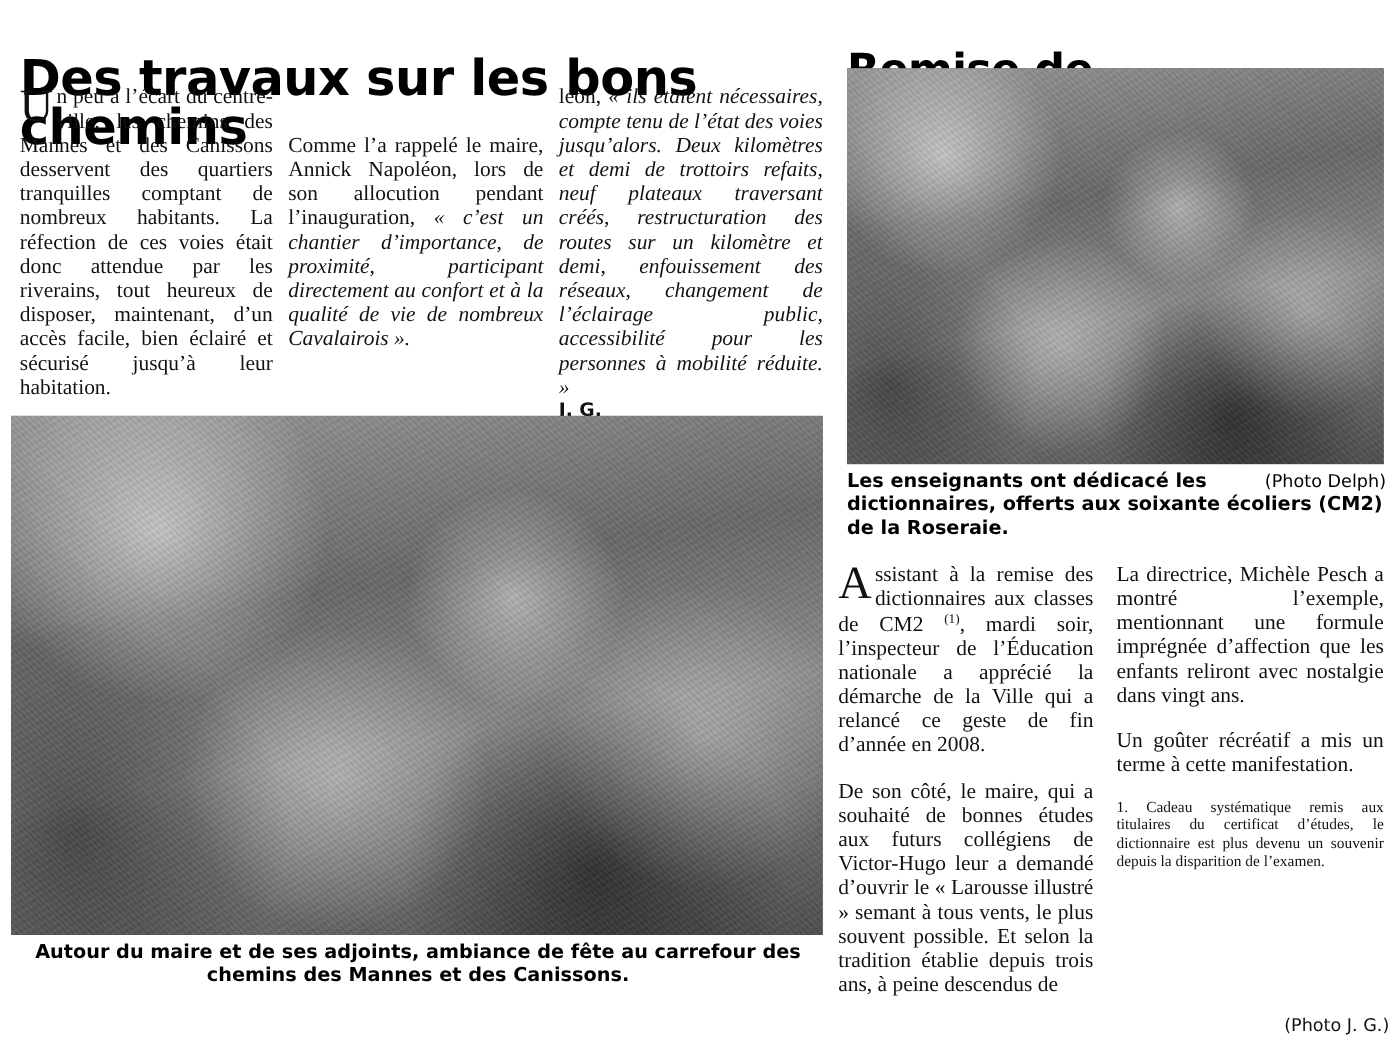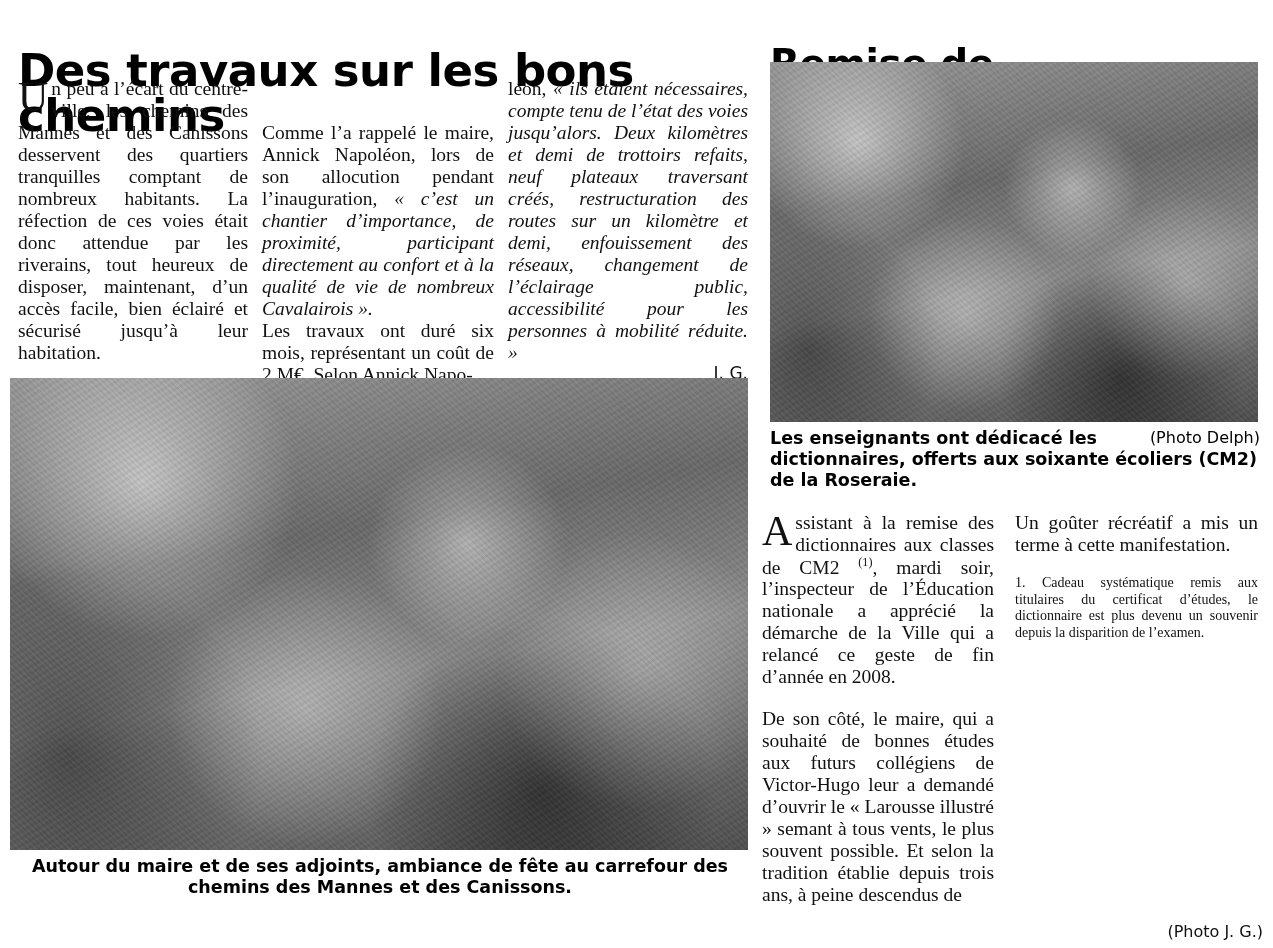--- a/index.html
+++ b/index.html
@@ -67,22 +67,22 @@
   }
   .dropcap {
     float: left;
     font-size: 42px;
     line-height: 0.82;
     font-weight: normal;
     padding: 2px 3px 0 0;
     font-family: "Liberation Serif", serif;
   }
   .byline {
-    text-align: right;
-    font-weight: normal;
+    text-align: left;
+    font-weight: bold;
     font-family: "DejaVu Sans", sans-serif;
     font-size: 17px;
     margin-top: 6px;
   }
 
   
   .photo {
     position: absolute;
     background: #6d6d6d;
     overflow: hidden;
@@ -194,21 +194,20 @@
   <h1 class="headline" id="headline-left">Des travaux sur les bons chemins</h1>
 
   <h1 class="headline" id="headline-right">Remise de dictionnaires</h1>
 
   <div class="col" id="a1-col1">
     <p class="dropcap-para"><span class="dropcap">U</span><span>n peu à l’écart du centre-ville, les chemins des Mannes et des Canissons desservent des quartiers tranquilles comptant de nombreux habitants. La réfection de ces voies était donc attendue par les riverains, tout heureux de disposer, maintenant, d’un accès facile, bien éclairé et sécurisé jusqu’à leur habitation.</span></p>
   </div>
 
   <div class="col" id="a1-col2">
     <p><span>Comme l’a rappelé le maire, Annick Napoléon, lors de son allocution pendant l’inauguration, </span><span class="italic">« c’est un chantier d’importance, de proximité, participant directement au confort et à la qualité de vie de nombreux Cavalairois ».</span></p>
-    <p><span>Les travaux ont duré six mois, représentant un coût de 2 M€. Selon Annick Napo-</span></p>
   </div>
 
   <div class="col" id="a1-col3">
     <p><span>léon, </span><span class="italic">« ils étaient nécessaires, compte tenu de l’état des voies jusqu’alors. Deux kilomètres et demi de trottoirs refaits, neuf plateaux traversant créés, restructuration des routes sur un kilomètre et demi, enfouissement des réseaux, changement de l’éclairage public, accessibilité pour les personnes à mobilité réduite. »</span></p>
     <p class="byline">J. G.</p>
   </div>
 
   <div class="photo" id="photo-top-right">
     <div class="noise"></div>
     <div class="grain"></div>
@@ -227,17 +226,18 @@
     <span>Autour du maire et de ses adjoints, ambiance de fête au carrefour des chemins des Mannes et des Canissons.</span>
   </div>
   <div id="caption-left-credit">(Photo J. G.)</div>
 
   <div id="a2-col1">
     <p class="dropcap-para"><span class="dropcap">A</span><span>ssistant à la remise des dictionnaires aux classes de CM2 </span><sup>(1)</sup><span>, mardi soir, l’inspecteur de l’Éducation nationale a apprécié la démarche de la Ville qui a relancé ce geste de fin d’année en 2008.</span></p>
     <p><span>De son côté, le maire, qui a souhaité de bonnes études aux futurs collégiens de Victor-Hugo leur a demandé d’ouvrir le « Larousse illustré » semant à tous vents, le plus souvent possible. Et selon la tradition établie depuis trois ans, à peine descendus de</span></p>
   </div>
 
   <div id="a2-col2">
+    <p><span>La directrice, Michèle Pesch a montré l’exemple, mentionnant une formule imprégnée d’affection que les enfants reliront avec nostalgie dans vingt ans.</span></p>
     <p><span>Un goûter récréatif a mis un terme à cette manifestation.</span></p>
     <p class="footnote">1. Cadeau systématique remis aux titulaires du certificat d’études, le dictionnaire est plus devenu un souvenir depuis la disparition de l’examen.</p>
   </div>
 
 </div>
 
 </body></html>

